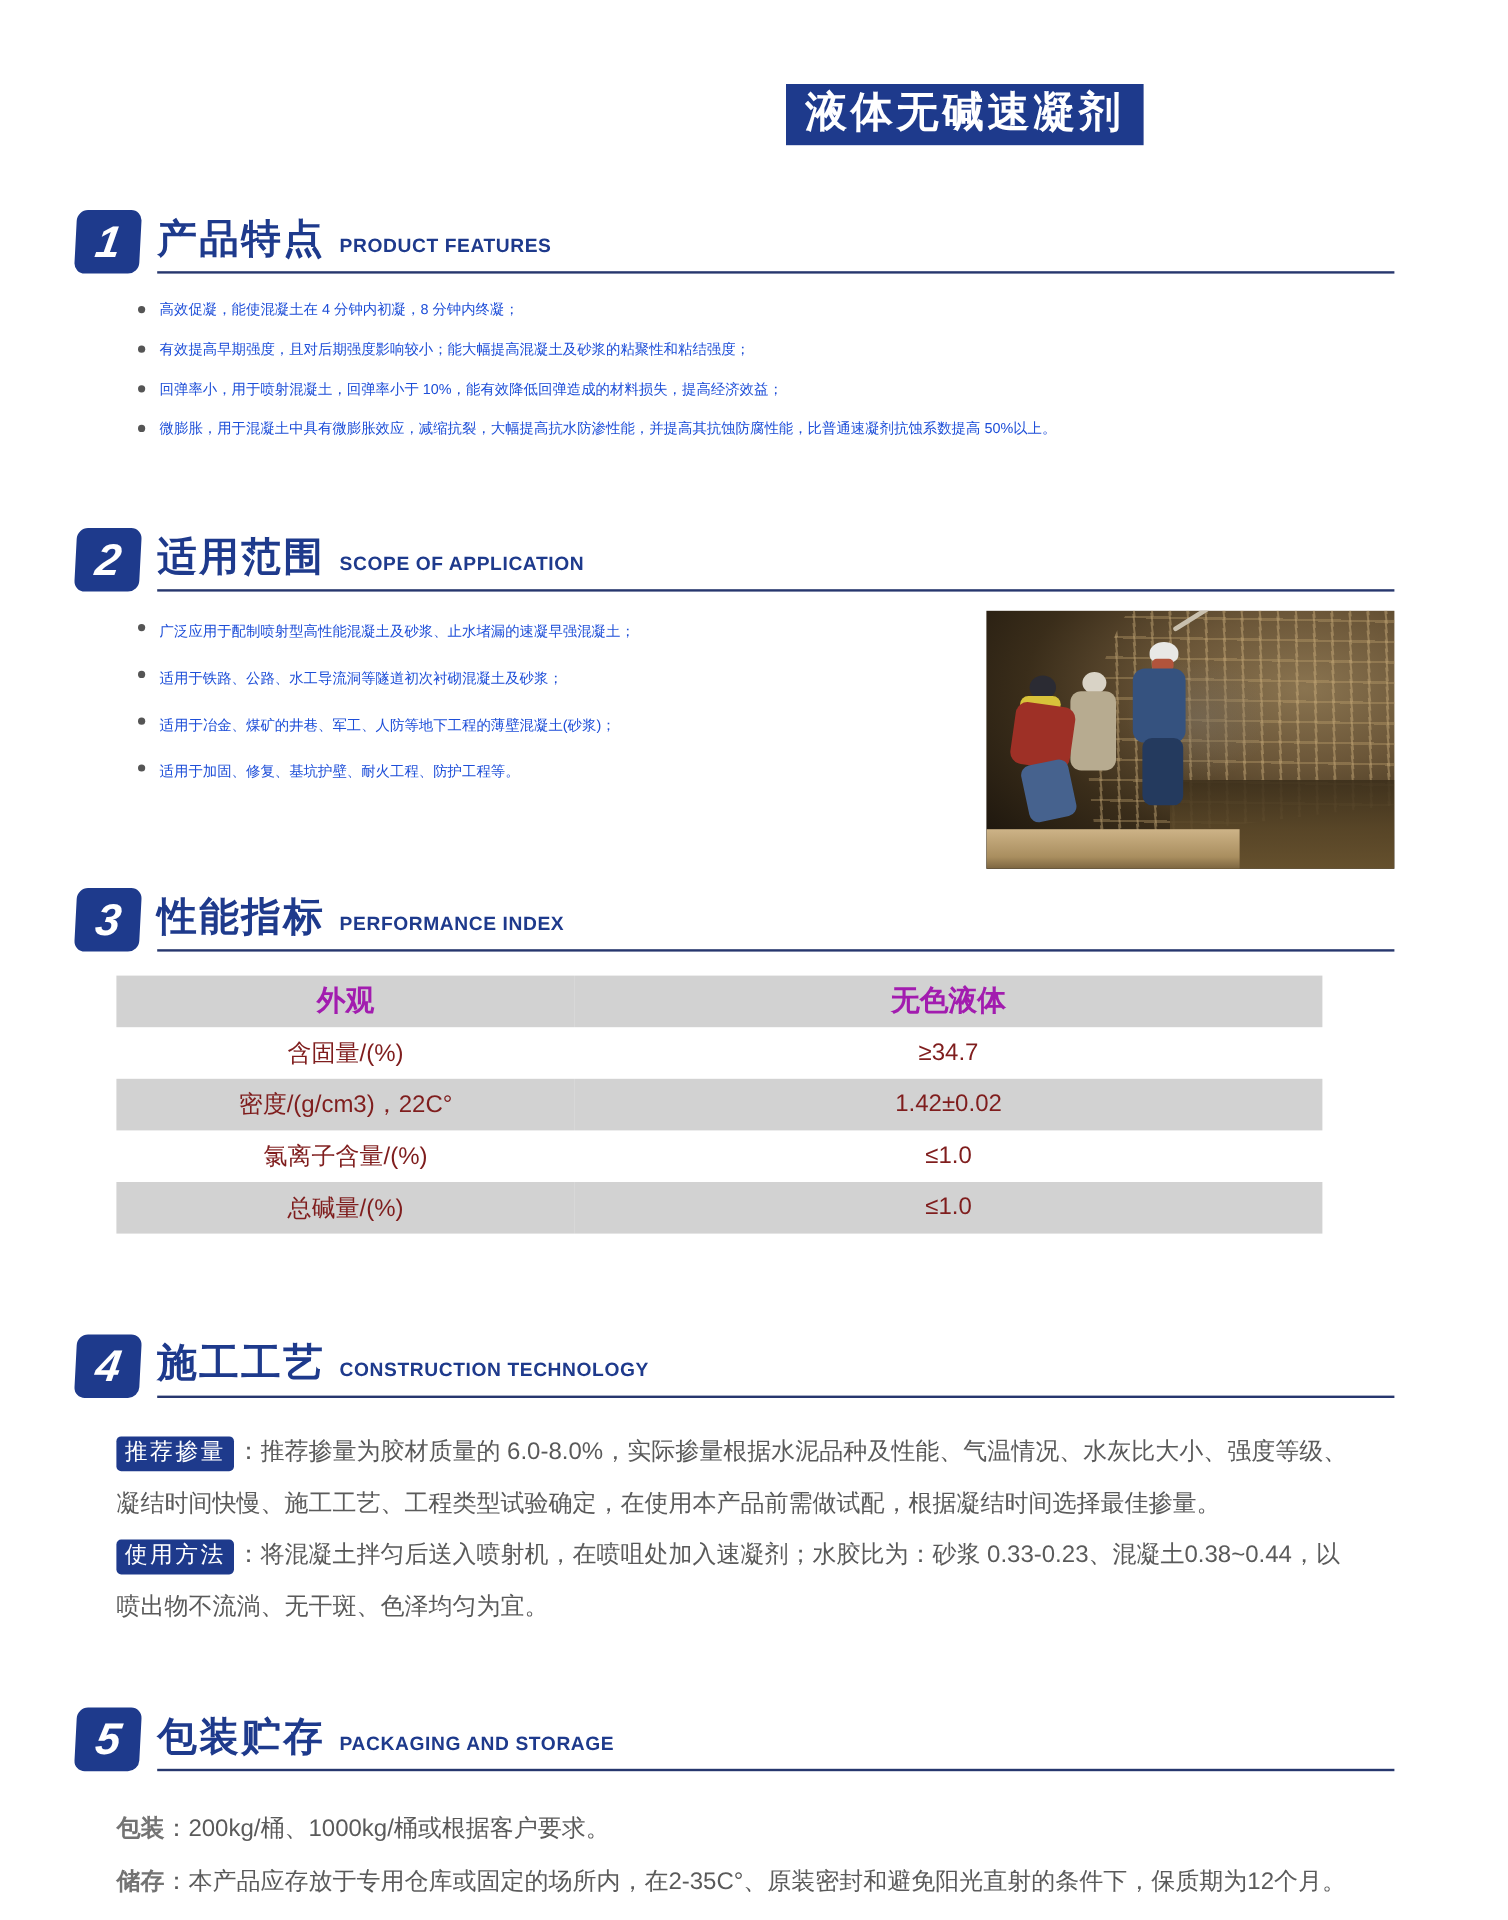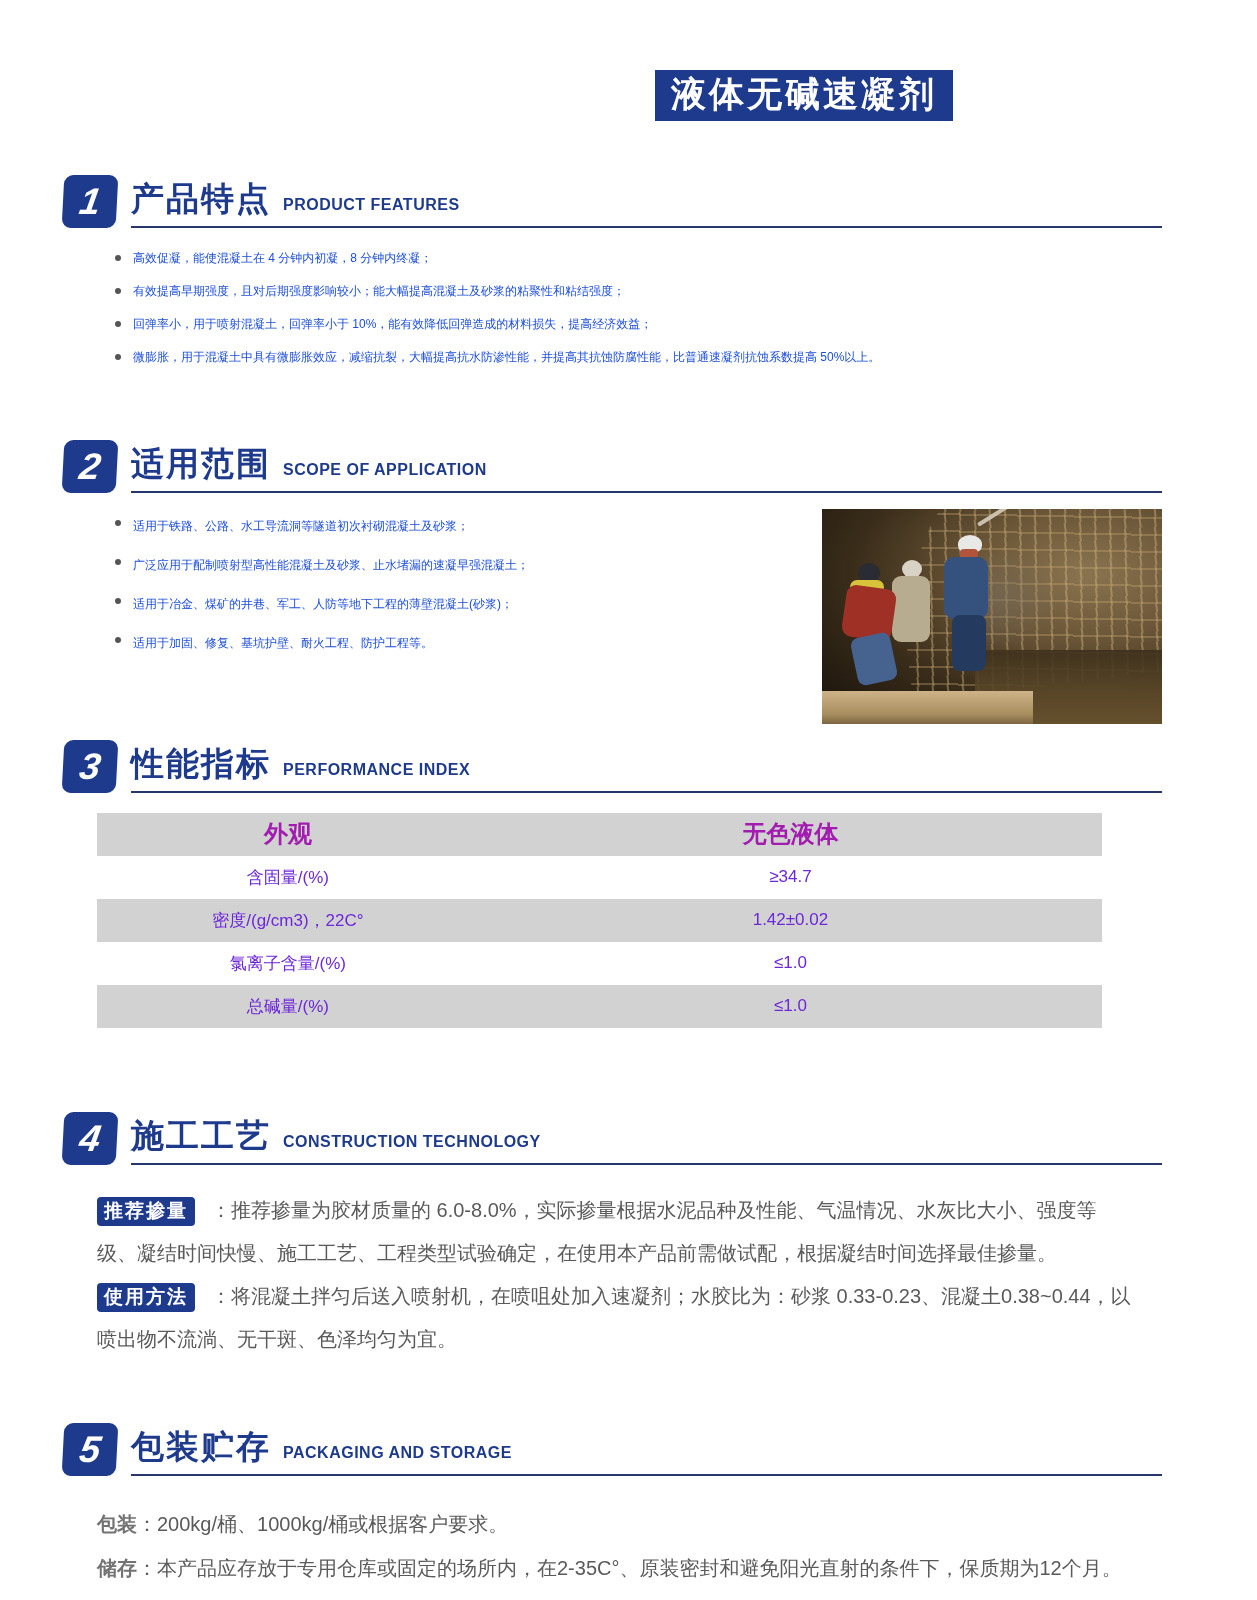--- a/index.html
+++ b/index.html
@@ -96,34 +96,34 @@
   .w2 .legs { position:absolute; left:14px; top:80px; width:34px; height:56px; border-radius:8px; background:#243a5e; }
   .w2 .lance { position:absolute; left:40px; top:-12px; width:78px; height:4px; background:#c9c0ae; transform:rotate(-32deg); transform-origin:left center; border-radius:2px; }
   .w3 { left:20%; bottom:34%; width:44px; height:90px; }
   .w3 .head { position:absolute; left:12px; top:0; width:20px; height:18px; border-radius:50%; background:#d9d3c6; }
   .w3 .body { position:absolute; left:2px; top:16px; width:38px; height:66px; border-radius:9px; background:#b7ab90; }
 
   
   .perf-table { width:1005px; margin:20px 0 0 34px; border-collapse:collapse; }
   .perf-table td {
     height:43px; text-align:center; vertical-align:middle;
-    font-size:17px; color:#6d28d9; padding:0 8px;
+    font-size:20px; color:#7f1d1d; padding:0 8px;
   }
   .perf-table td.col-label { width:38%; }
   .perf-table tr.gray { background:#d2d2d2; }
   .perf-table tr.head td { color:#a21caf; font-weight:bold; font-size:24px; }
 
   
   .s4-content { margin:24px 0 0 34px; width:1035px; }
   .s4-content p { font-size:20px; line-height:43px; color:#5a5a5a; }
   .pbadge {
     display:inline-block; background:#1e3a8c; color:#ffffff;
-    font-size:19px; font-weight:bold; letter-spacing:2px;
+    font-size:19px; font-weight:normal; letter-spacing:2px;
     padding:1px 7px 2px 7px; border-radius:4px; line-height:1.4;
-    margin-right:16px;
+    margin-right:2px;
   }
 
   
   .s5-content { margin:26px 0 0 34px; width:1060px; }
   .s5-content p { font-size:20px; line-height:44px; color:#5a5a5a; }
   .s5-label { font-weight:bold; color:#737373; }
 
   
   .s1 { margin-top:54px; }
   .s2 { margin-top:66px; }
@@ -163,22 +163,22 @@
       <div class="sec-num">
           <span>2</span>
         </div>
       <div class="sec-titles">
         <span class="sec-cn">适用范围</span>
         <span class="sec-en">SCOPE OF APPLICATION</span>
       </div>
     </div>
     <div class="s2-content">
       <ul class="bullets">
+        <li>广泛应用于配制喷射型高性能混凝土及砂浆、止水堵漏的速凝早强混凝土；</li>
         <li>适用于铁路、公路、水工导流洞等隧道初次衬砌混凝土及砂浆；</li>
-        <li>广泛应用于配制喷射型高性能混凝土及砂浆、止水堵漏的速凝早强混凝土；</li>
         <li>适用于冶金、煤矿的井巷、军工、人防等地下工程的薄壁混凝土(砂浆)；</li>
         <li>适用于加固、修复、基坑护壁、耐火工程、防护工程等。</li>
       </ul>
       <div class="photo">
         <div class="ph-mesh"></div>
         <div class="ph-glow"></div>
         <div class="ph-floor"></div>
         <div class="worker w3">
           <div class="head"></div>
           <div class="body"></div>

